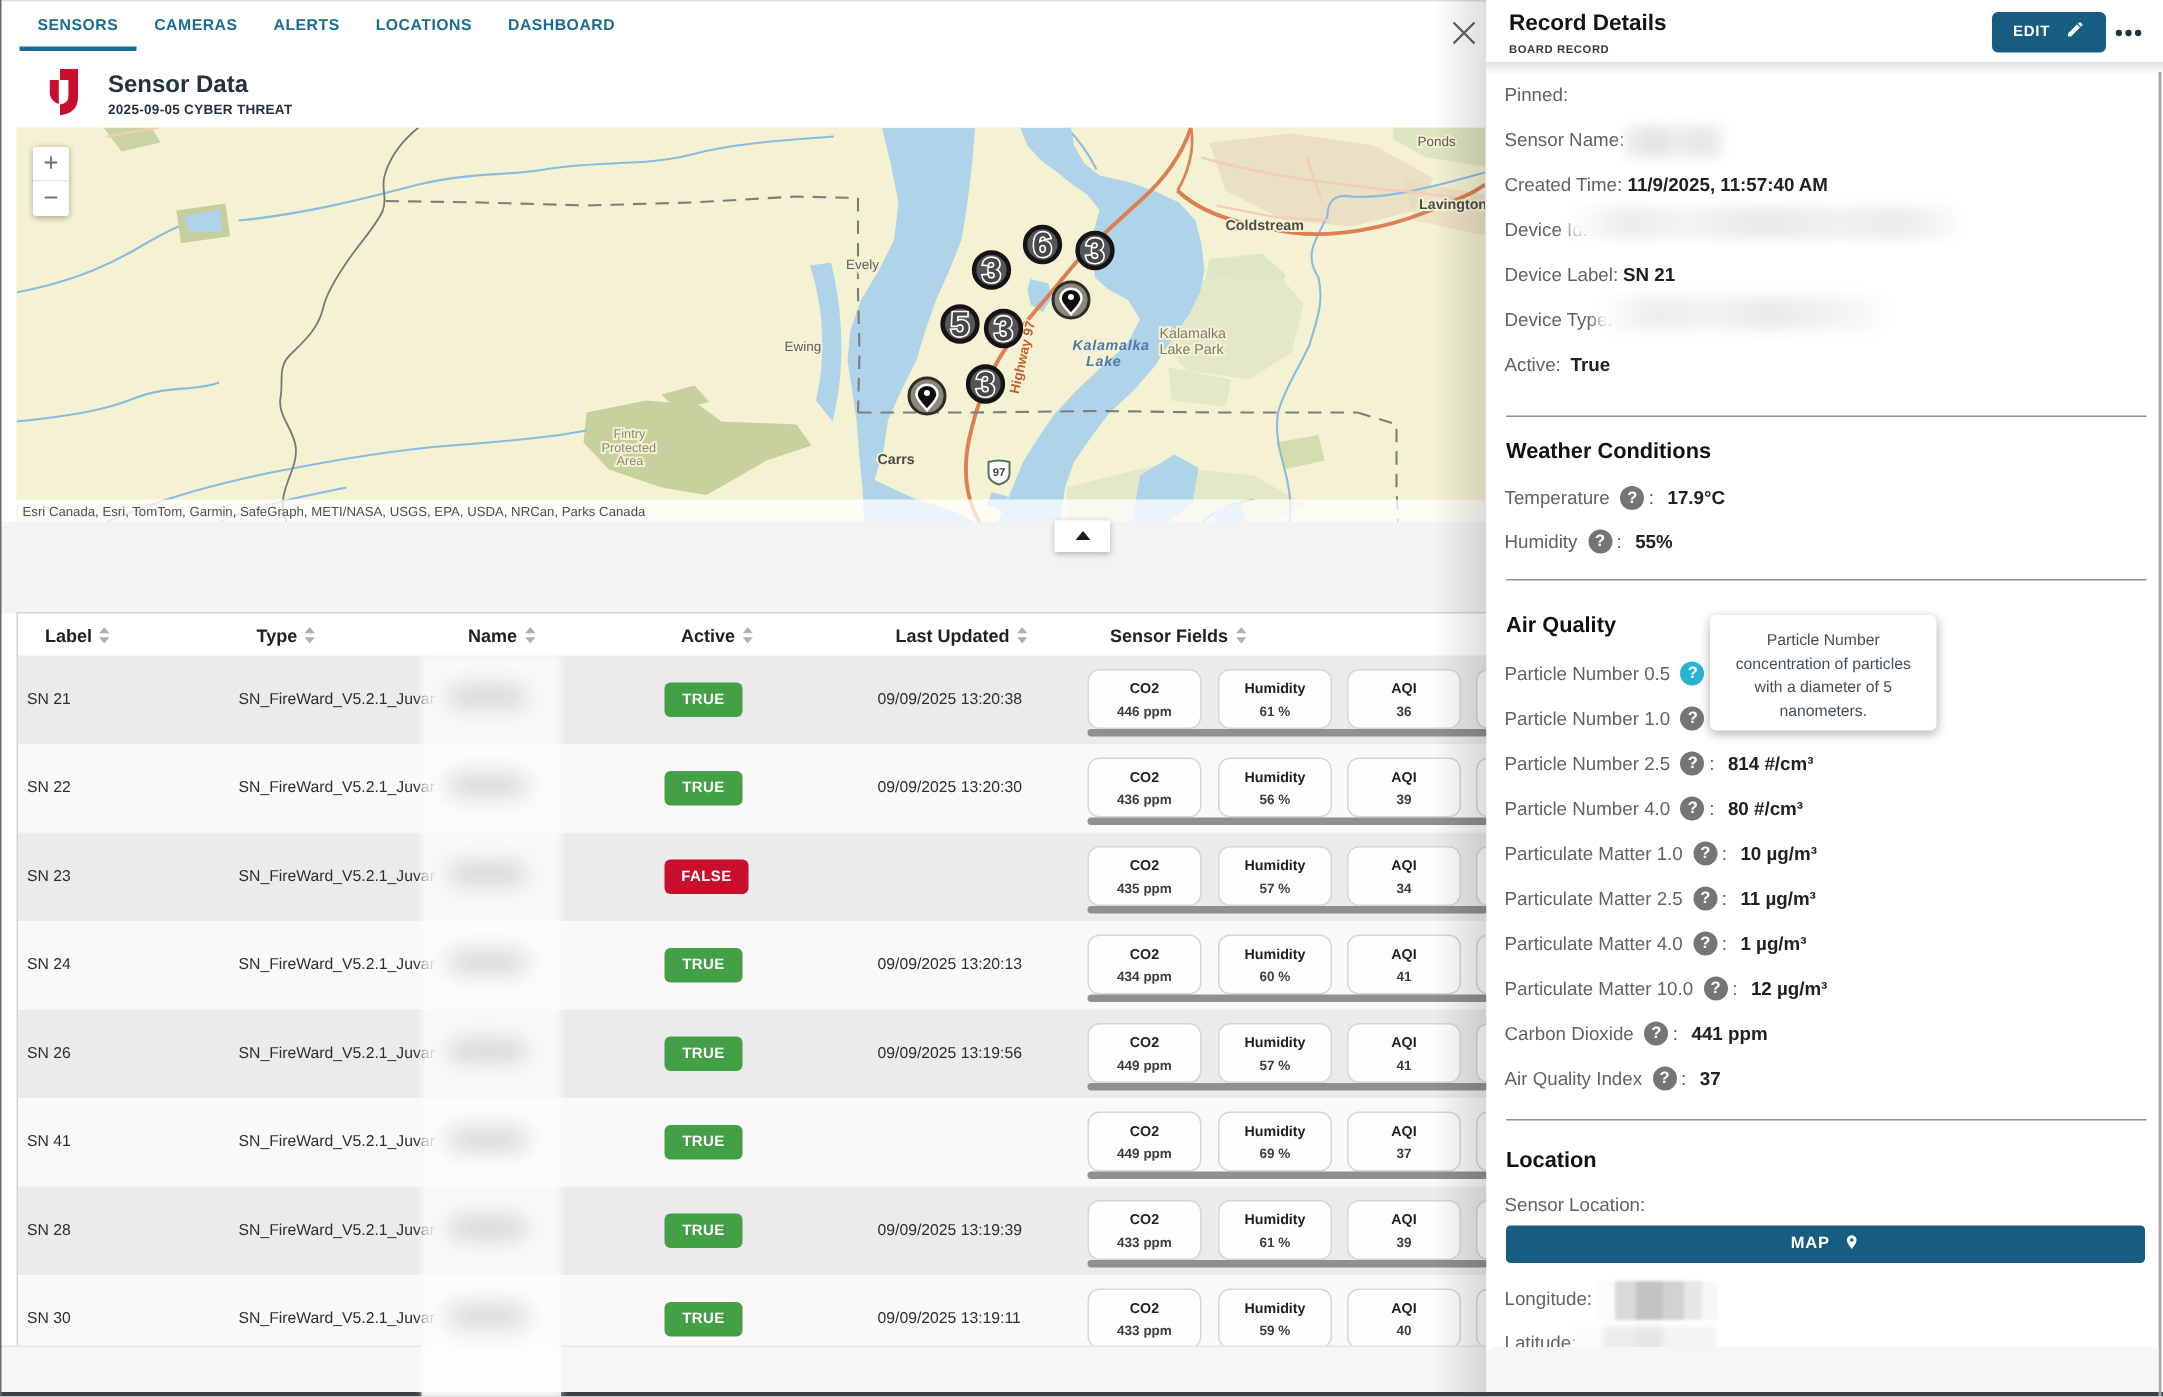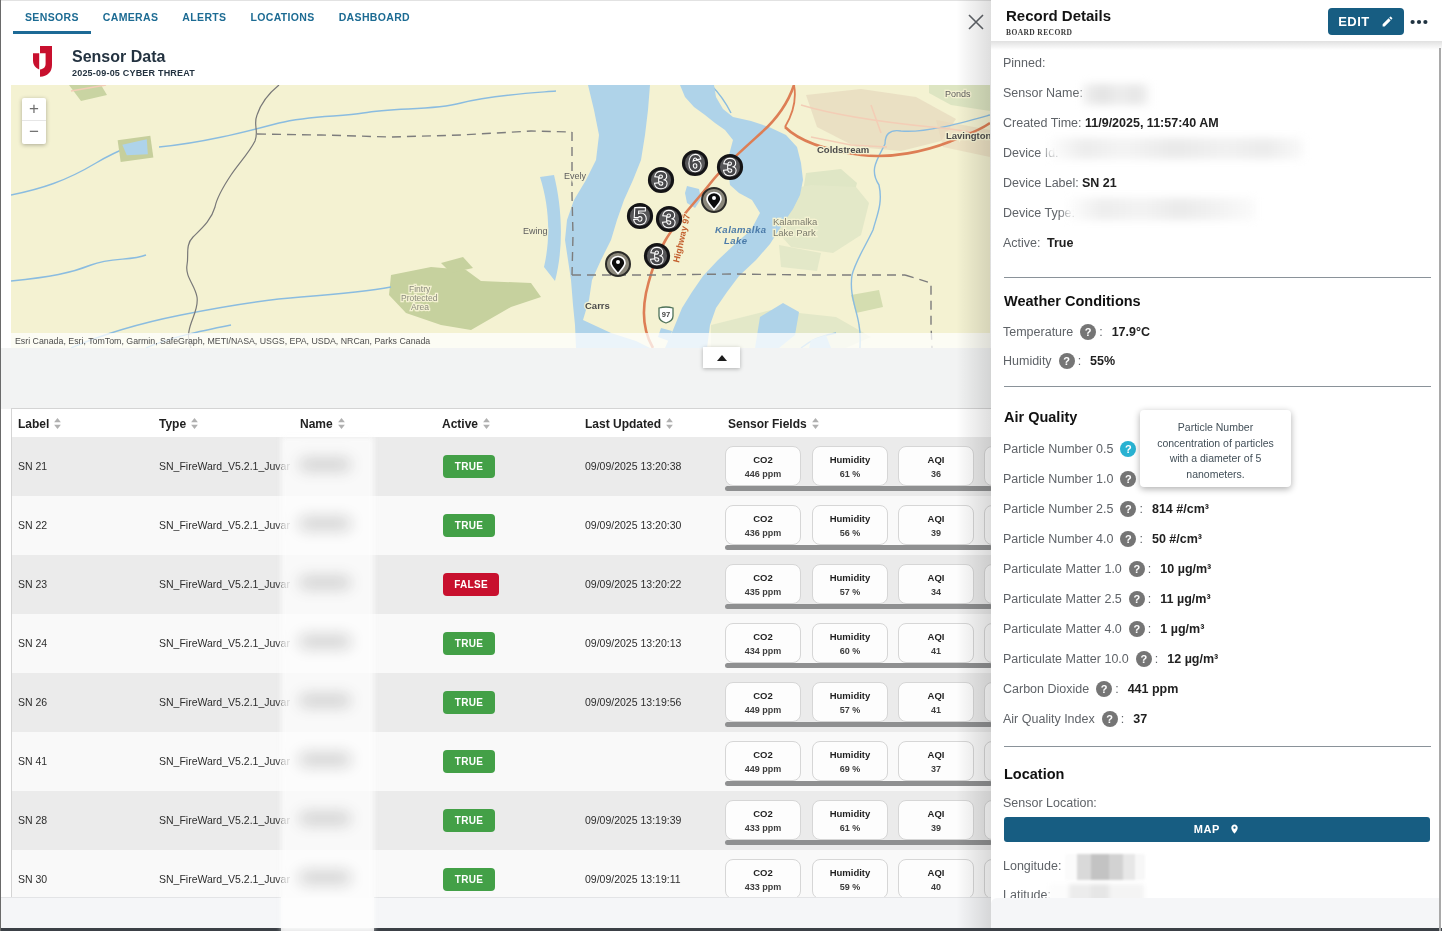--- a/index.html
+++ b/index.html
@@ -23,21 +23,21 @@
 #zoomctl .zb:first-child { border-bottom:1px solid #e6e6e6; }
 #attrib { position:absolute; left:0px; bottom:0px; width:979px; height:15px; line-height:16px; background:rgba(255,255,255,.75); color:#4d4d4d; font-size:8.8px; padding:0 5px 0 4px; }
 
 
 #midstrip { position:absolute; left:0; top:348px; width:991px; height:61px; background:#f2f3f3; }
 #collapsebtn { position:absolute; left:703px; top:347px; width:37px; height:21px; background:#fff; box-shadow:0 1px 4px rgba(0,0,0,.28); text-align:center; }
 #collapsebtn svg { margin-top:7px; }
 
 
 #table { position:absolute; left:11px; top:408px; width:980px; height:489px; background:#fff; border-top:1px solid #d4d4d4; border-left:1px solid #d4d4d4; overflow:hidden; }
-.thead { position:absolute; left:0; top:0; width:100%; height:28px; background:#fff; }
+.thead { position:absolute; left:12px; top:0; width:100%; height:28px; background:#fff; }
 .th { position:absolute; top:0; height:29px; line-height:30px; font-size:12px; font-weight:bold; color:#212121; }
 .sorti { display:inline-block; vertical-align:-1px; margin-left:5px; }
 .row { position:absolute; left:0; width:1000px; height:59px; }
 .row.odd { background:#ebebeb; }
 .row.even { background:#f9f9f9; }
 .cell { position:absolute; top:0; height:59px; line-height:59px; font-size:10.5px; color:#2d2d2d; white-space:nowrap; }
 .badge { position:absolute; left:431px; top:18px; width:52px; height:23px; border-radius:4px; color:#fff;
   font-size:10px; font-weight:bold; text-align:center; line-height:23px; letter-spacing:.3px; }
 .badge.t { background:#43a047; }
 .badge.f { background:#c8102e; width:56px; }
@@ -50,21 +50,21 @@
 
 #footer { position:absolute; left:0; top:897px; width:1442px; height:31px; background:#f5f6f8; border-top:1px solid #e3e4e6; }
 #bottombar { position:absolute; left:0; top:928px; width:1442px; height:3px; background:#3b4046; }
 
 
 #panel { position:absolute; left:991px; top:0; width:451px; height:931px; background:#fff; }
 #panelshadow { position:absolute; left:956px; top:0; width:35px; height:931px;
   background:linear-gradient(to right, rgba(0,0,0,0), rgba(0,0,0,0.13)); }
 #phead { position:absolute; left:0; top:0; width:451px; height:41px; background:#fff; z-index:5; }
 #phead .t1 { position:absolute; left:15px; top:7px; font-size:15px; font-weight:bold; color:#141414; }
-#phead .t2 { position:absolute; left:15px; top:28px; font-size:7.5px; font-weight:bold; color:#3a3a3a; letter-spacing:.4px;font-family:Liberation Serif, serif; }
+#phead .t2 { position:absolute; left:15px; top:28px; font-size:7.5px; font-weight:bold; color:#3a3a3a; letter-spacing:.4px; }
 #pheadshadow { position:absolute; left:0; top:41px; width:451px; height:9px;
   background:linear-gradient(to bottom, rgba(0,0,0,0.12), rgba(0,0,0,0)); }
 .plabel { position:absolute; font-size:12.5px; color:#5f6368; white-space:nowrap; }
 .pvalue { position:absolute; font-size:12.5px; font-weight:bold; color:#212121; white-space:nowrap; }
 .phead2 { position:absolute; left:13px; font-size:14.5px; font-weight:bold; color:#111; }
 .pdivider { position:absolute; left:13px; width:427px; border-top:1px solid #8a9299; }
 .prow { position:absolute; left:12px; display:flex; align-items:center; height:17px; }
 .prow .pl { font-size:12.5px; color:#5f6368; white-space:pre; }
 .prow .qi { width:16px; height:16px; border-radius:50%; background:#757575; color:#fff; font-size:11px;
   font-weight:bold; text-align:center; line-height:16px; margin-left:7px; flex:none; }
@@ -336,21 +336,20 @@
           <div class="ct">CO2e</div>
           <div class="cv">x</div>
         </div>
     </div>
     <div class="hscroll"></div>
   </div>
   <div class="row odd" style="top:146px;">
     <div class="cell" style="left:6px;">SN 23</div>
     <div class="cell" style="left:147px;">SN_FireWard_V5.2.1_Juvar</div>
     <div class="badge f">FALSE</div>
-    <div class="cell" style="left:573px;">09/09/2025 13:20:22</div>
     <div class="cards">
       <div class="card" style="left:0;">
           <div class="ct">CO2</div>
           <div class="cv">435 ppm</div>
         </div>
       <div class="card" style="left:87px;">
           <div class="ct">Humidity</div>
           <div class="cv">57 %</div>
         </div>
       <div class="card" style="left:173px;">
@@ -543,21 +542,21 @@
   <div class="prow" style="top:500px;">
       <span class="pl">Particle Number 2.5</span>
       <span class="qi">?</span>
       <span class="pc">:</span>
       <span class="pv">814 #/cm³</span>
     </div>
   <div class="prow" style="top:530px;">
       <span class="pl">Particle Number 4.0</span>
       <span class="qi">?</span>
       <span class="pc">:</span>
-      <span class="pv">50 #/cm³</span>
+      <span class="pv">80 #/cm³</span>
     </div>
   <div class="prow" style="top:560px;">
       <span class="pl">Particulate Matter 1.0</span>
       <span class="qi">?</span>
       <span class="pc">:</span>
       <span class="pv">10 µg/m³</span>
     </div>
   <div class="prow" style="top:590px;">
       <span class="pl">Particulate Matter 2.5</span>
       <span class="qi">?</span>
@@ -589,21 +588,21 @@
       <span class="pv">37</span>
     </div>
   <div class="pdivider" style="top:746px;"></div>
   <div class="phead2" style="top:766px;">Location</div>
   <div class="plabel" style="left:12px; top:796px;">Sensor Location:</div>
   <div class="plabel" style="left:12px; top:859px;">Longitude:</div>
   <div class="blurbox" style="left:74px; top:854px; width:80px; height:26px; filter:blur(1.2px); background:linear-gradient(90deg,#fbfbfb 0 12px,#d9d9d9 12px 26px,#c3c3c3 26px 44px,#d2d2d2 44px 58px,#e7e7e7 58px 70px,#f7f7f7 70px);"></div>
   <div class="plabel" style="left:12px; top:888px;">Latitude:</div>
   <div class="blurbox" style="left:58px; top:884px; width:95px; height:20px; filter:blur(2px); background:linear-gradient(90deg,#fcfcfc 0 20px,#ececec 20px 42px,#e6e6e6 42px 60px,#f4f4f4 60px);"></div>
 </div>
-<div id="editbtn2" style="position:absolute;left:1328px;top:8px;width:76px;height:27px;background:#175d82;border-radius:4px;z-index:6;color:#fff;font-size:13px;font-weight:bold;text-align:center;line-height:27px;letter-spacing:.5px;">EDIT
+<div id="editbtn2" style="position:absolute;left:1328px;top:8px;width:76px;height:27px;background:#175d82;border-radius:4px;z-index:6;color:#fff;font-size:10px;font-weight:bold;text-align:center;line-height:27px;letter-spacing:.5px;">EDIT
   <svg width="13" height="13" viewBox="0 0 24 24" style="vertical-align:-2px;margin-left:7px;">
       <path d="M3 17.25V21h3.75L17.81 9.94l-3.75-3.75L3 17.25zM20.71 7.04c.39-.39.39-1.02 0-1.41l-2.34-2.34a.9959.9959 0 0 0-1.41 0l-1.83 1.83 3.75 3.75 1.83-1.83z" fill="#fff"></path>
     </svg>
 </div>
 <div id="dots2" style="position:absolute;left:1410px;top:13px;z-index:6;">
   <svg width="18" height="18" viewBox="0 0 18 18">
       <circle cx="2.6" cy="9" r="2.1" fill="#1f3240"></circle>
       <circle cx="9" cy="9" r="2.1" fill="#1f3240"></circle>
       <circle cx="15.4" cy="9" r="2.1" fill="#1f3240"></circle>
     </svg>

